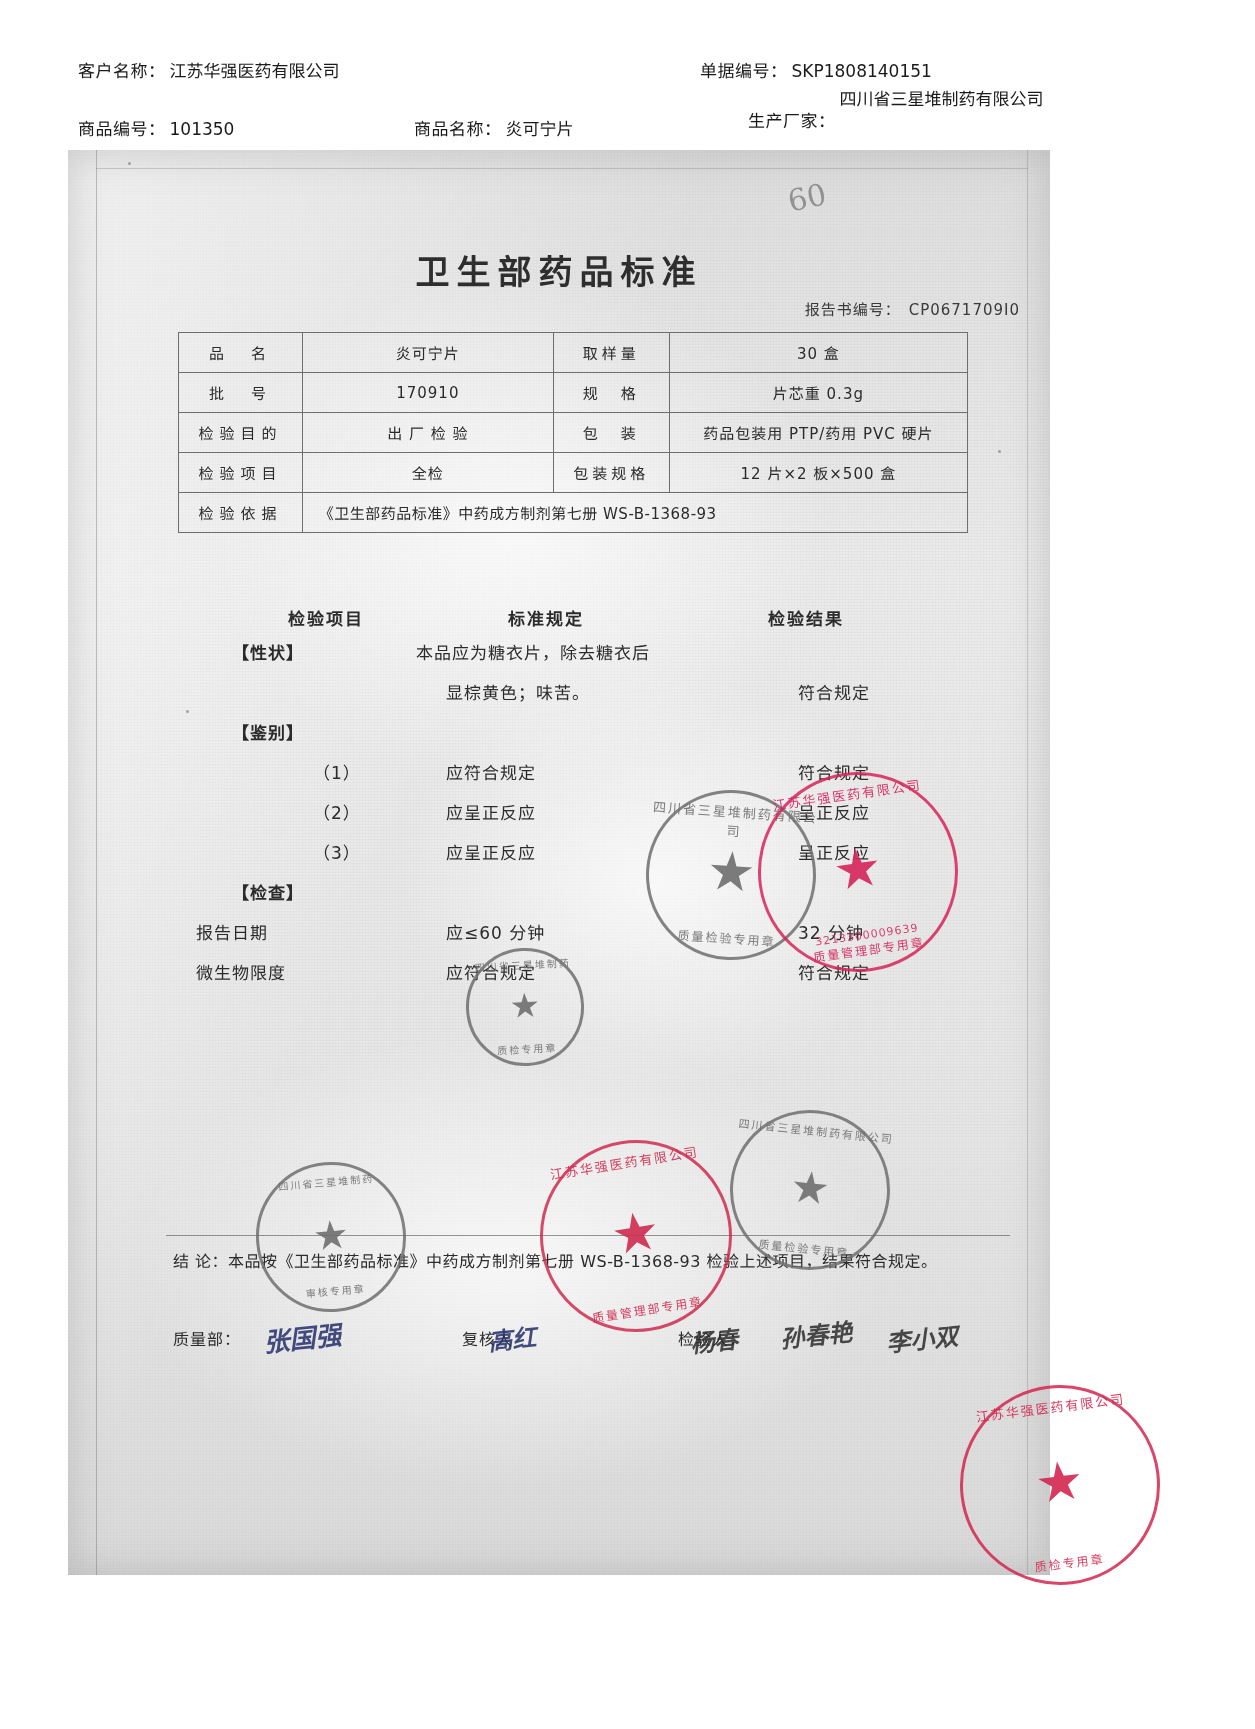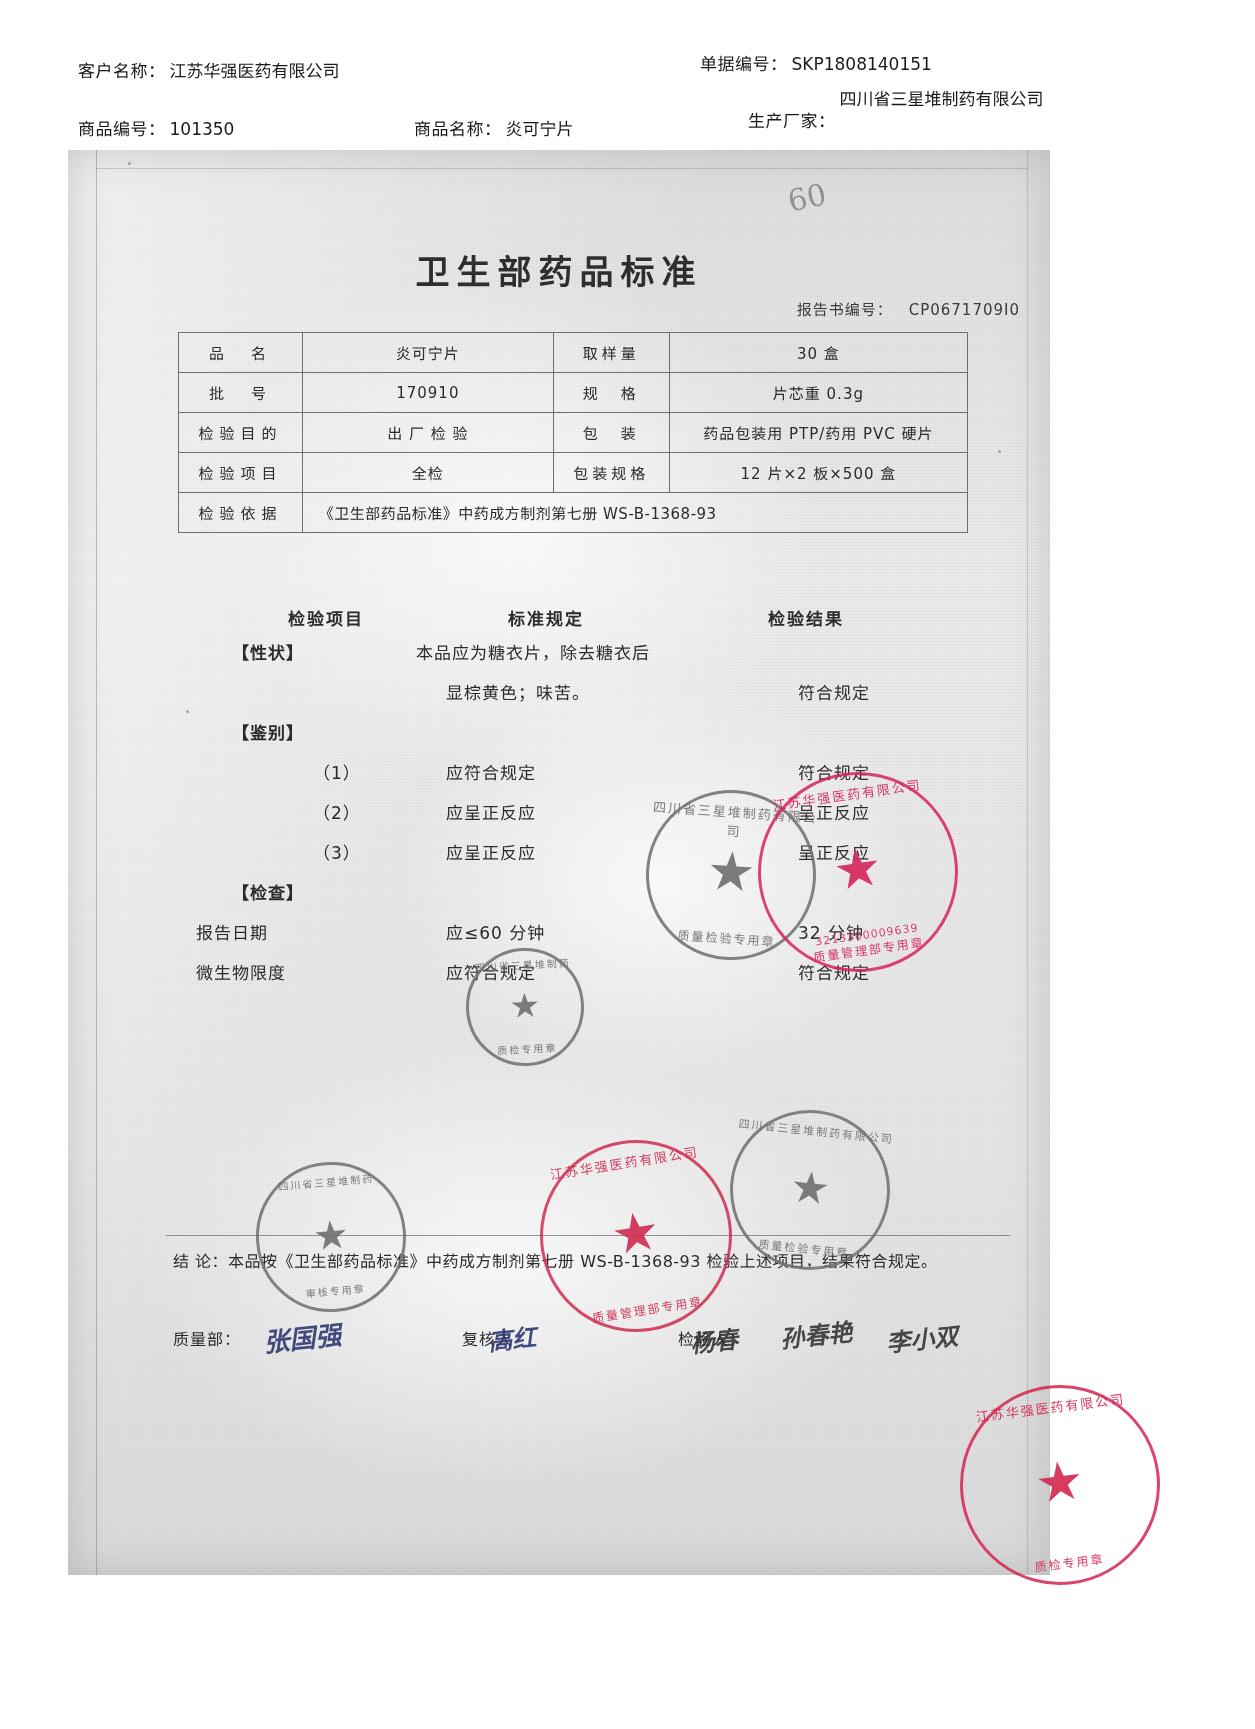--- a/index.html
+++ b/index.html
@@ -23,21 +23,21 @@
     top: 0; left: 0;
     width: 1255px;
     height: 150px;
     font-size: 17px;
   }
   .hdr-row { position: absolute; white-space: nowrap; }
   .hdr-label { letter-spacing: 0.5px; }
   .hdr-value { margin-left: 4px; }
 
   .hdr-customer { left: 78px;  top: 57px; }
-  .hdr-docno    { left: 700px; top: 50px; }
+  .hdr-docno    { left: 700px; top: 57px; }
   .hdr-factory  { left: 748px; top: 88px; width: 470px; white-space: normal; line-height: 1.35; }
   .hdr-factory .hdr-label { float: left; margin-top: 22px; }
   .hdr-goodsno  { left: 78px;  top: 115px; }
   .hdr-goodsname{ left: 414px; top: 115px; }
 
   
   .scan {
     position: absolute;
     left: 68px;
     top: 150px;
@@ -83,21 +83,21 @@
     font-family: "DejaVu Sans", "Liberation Sans", sans-serif;
   }
   .report-no {
     position: absolute;
     right: 30px;
     top: 148px;
     font-size: 15px;
     letter-spacing: 1px;
     color: #3a3a3a;
   }
-  .report-no .rno-val { margin-left: 16px; }
+  .report-no .rno-val { margin-left: 8px; }
 
   
   .info-table {
     position: absolute;
     left: 110px;
     top: 182px;
     width: 790px;
     border-collapse: collapse;
     font-size: 15px;
     color: #2b2b2b;

